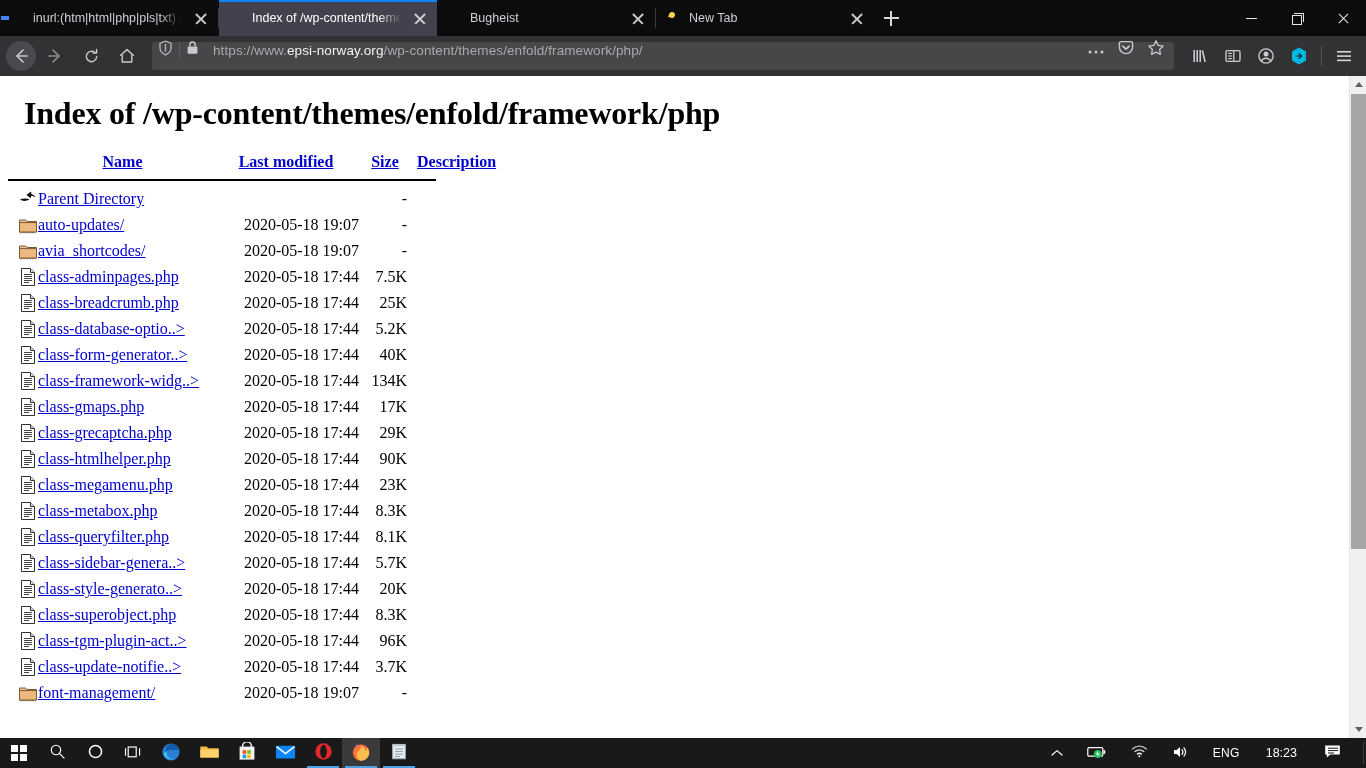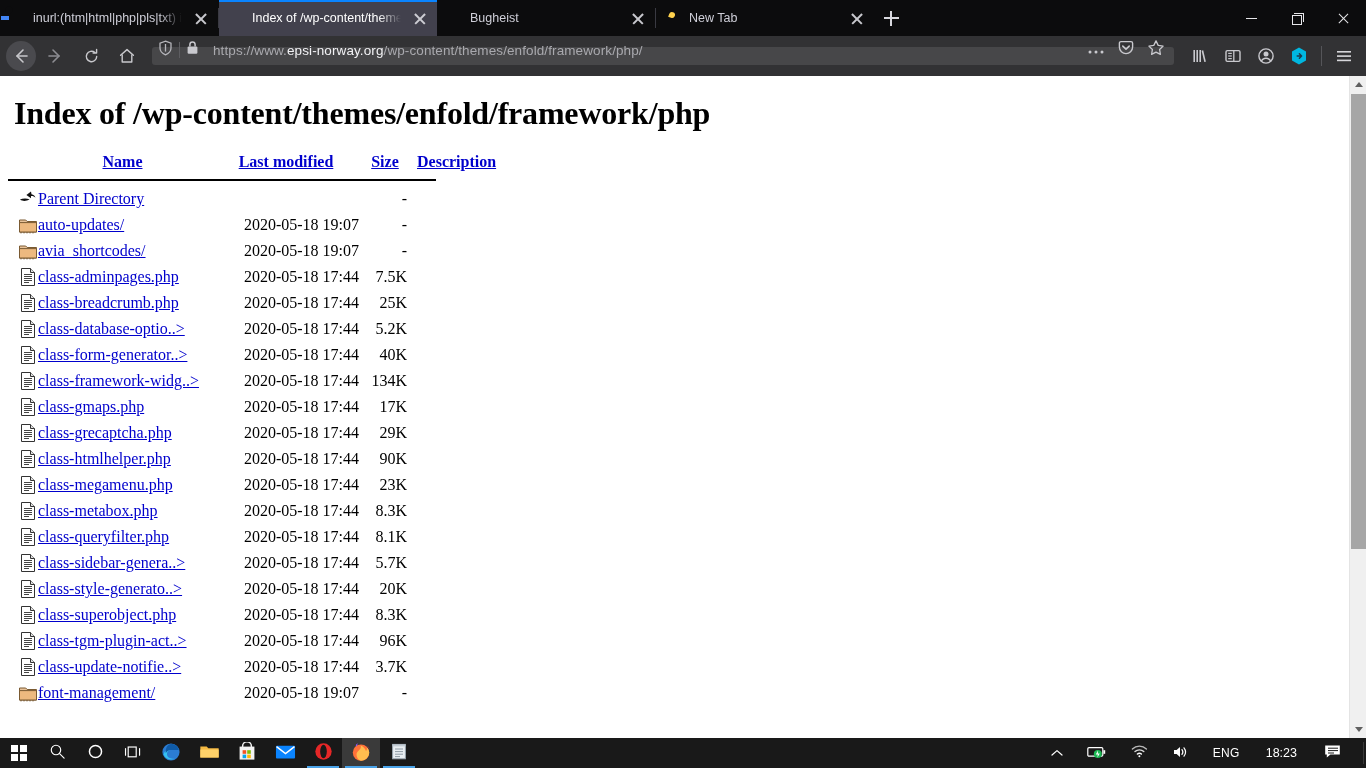--- a/index.html
+++ b/index.html
@@ -104,21 +104,21 @@
     padding: 0 6px; gap: 2px;
   }
   .navbtn {
     width: 34px; height: 30px; display: flex; align-items: center; justify-content: center;
     border-radius: 3px; color: #c4c4c8;
   }
   .navbtn.round { width: 30px; height: 30px; border-radius: 50%; background: #4a4a4e; }
   .navbtn svg { display: block; }
 
   .urlbar {
-    flex: 1 1 auto; height: 18px; margin: 0 8px 0 6px; background: #474749;
+    flex: 1 1 auto; height: 28px; margin: 0 8px 0 6px; background: #474749;
     border-radius: 3px; display: flex; align-items: center; padding: 0 4px 12px 6px;
     min-width: 0;
   }
   .urlbar .idbox { display: flex; align-items: center; gap: 6px; padding-right: 6px; }
   .idbox .vsep { width: 1px; height: 16px; background: #5d5d61; }
   .urltext {
     flex: 1 1 auto; font-size: 13.5px; color: #a9a9ae; white-space: nowrap;
     overflow: hidden; padding-left: 8px; letter-spacing: .1px;
   }
   .urltext .host { color: #f2f2f5; }
@@ -135,21 +135,21 @@
     background: #fff; overflow: hidden;
   }
   .page {
     position: absolute; left: 0; top: 0; width: 1349px; height: 662px;
     padding: 8px 0 0 8px;
     font-family: "Liberation Serif", "DejaVu Serif", serif;
     color: #000;
   }
   h1.idx-title {
     font-size: 32px; font-weight: bold; letter-spacing: -0.2px;
-    margin: 12px 0 0 6px; line-height: 1.1;
+    margin: 12px 0 0 16px; line-height: 1.1;
   }
   table.idx { border-collapse: collapse; margin-top: 22px; font-size: 16px; }
   table.idx td { padding: 0; vertical-align: middle; white-space: nowrap; }
   .col-icon { width: 28px; padding-left: 10px !important; }
   .col-name { width: 175px; padding-right: 6px !important; }
   .col-date { width: 150px; text-align: right; padding-right: 4px !important; }
   .col-size { width: 44px; text-align: right; }
   .col-desc { padding-left: 10px !important; margin-top: 34px; }
   .hdr td { padding-bottom: 4px !important; }
   .hdr a { color: #0000cc; font-weight: bold; }

